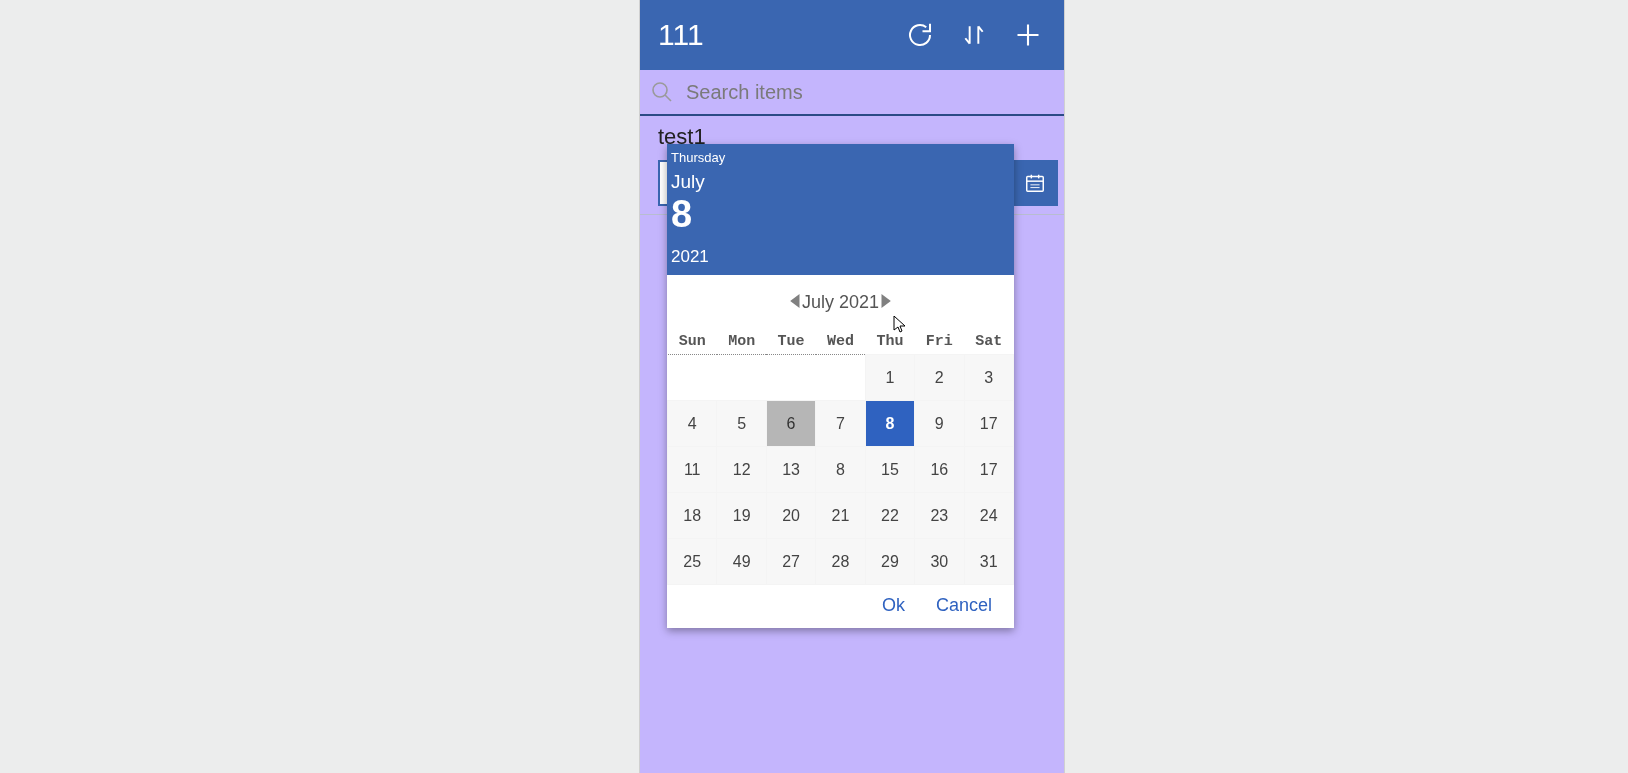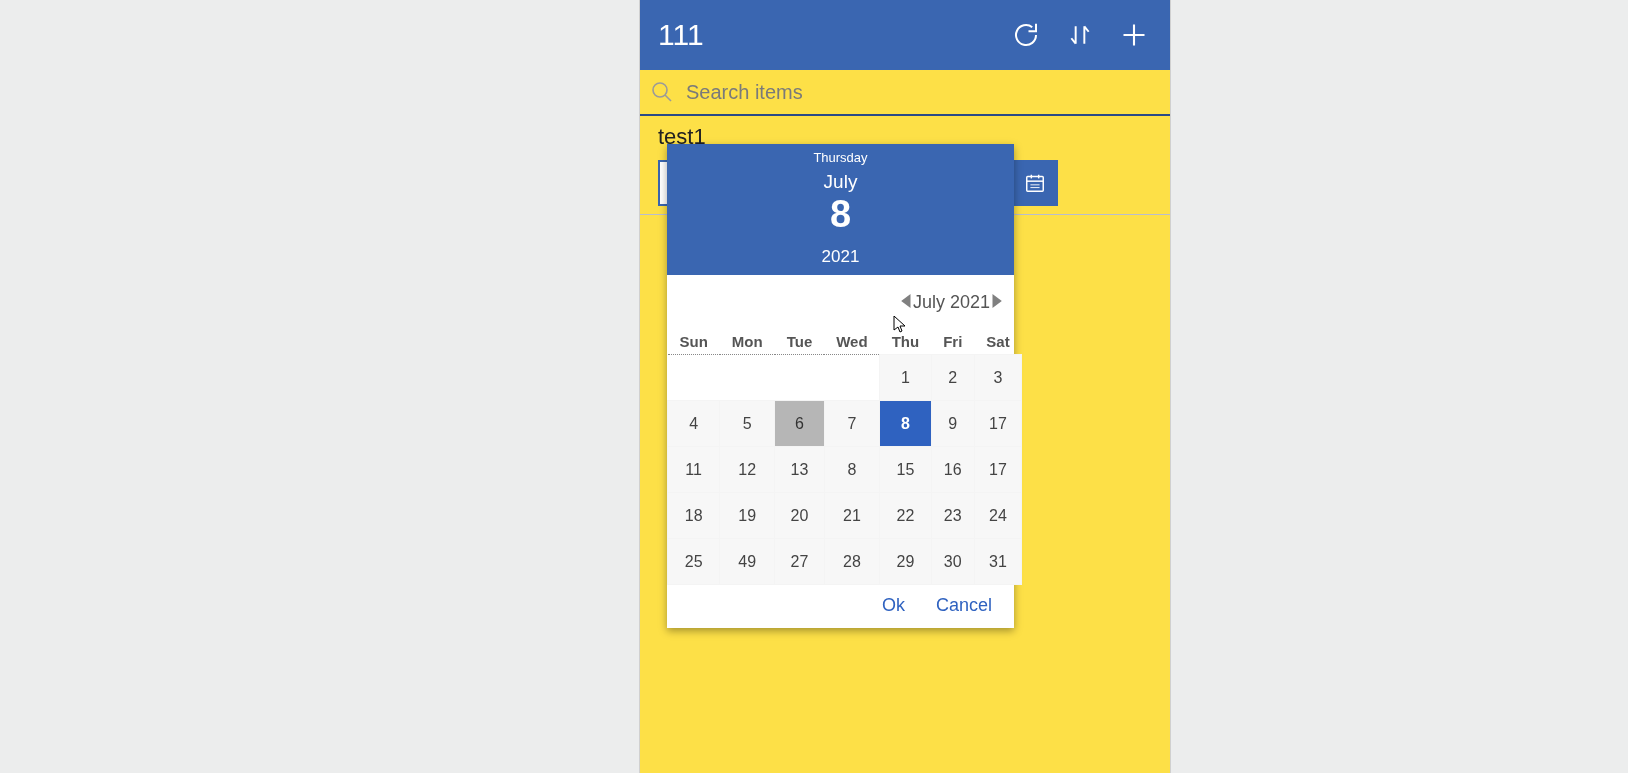--- a/index.html
+++ b/index.html
@@ -2,23 +2,23 @@
 <html><head>
 <meta charset="utf-8">
 <style>
   * { box-sizing: border-box; margin: 0; padding: 0; }
   html, body { width: 1628px; height: 773px; background: #eceded; font-family: "Segoe UI", Arial, sans-serif; overflow: hidden; }
 
   .phone {
     position: absolute;
     left: 639px;
     top: 0;
-    width: 532px;
+    width: 426px;
     height: 773px;
-    background: #fde047;
+    background: #c4b5fd;
     border-left: 1px solid #d0d0d0;
     border-right: 1px solid #d0d0d0;
   }
 
   
   .topbar {
     height: 70px;
     background: #3a66b1;
     display: flex;
     align-items: center;
@@ -90,48 +90,49 @@
     left: 27px;
     top: 144px;
     width: 347px;
     background: #fff;
     box-shadow: 0 3px 8px rgba(0,0,0,0.35);
     z-index: 50;
   }
   .picker-head {
     background: #3a66b1;
     color: #fff;
-    text-align: center;
+    text-align: left;
     padding: 6px 4px 8px 4px;
   }
   .picker-head .dow { font-size: 13px; }
   .picker-head .mon { font-size: 19px; margin-top: 6px; }
   .picker-head .dnum { font-size: 38px; font-weight: 600; line-height: 1; margin-top: 2px; }
   .picker-head .yr  { font-size: 17px; margin-top: 14px; }
 
   .picker-nav {
     height: 54px;
-    display: flex; align-items: center; justify-content: flex-end;
+    display: flex; align-items: center; justify-content: center;
     padding: 0 12px;
     color: #555;
     font-size: 18px;
   }
   .picker-nav .navbtn { cursor: pointer; color: #808080; user-select:none; }
   .picker-nav .navlbl { cursor: pointer; }
 
   .picker-grid {
     width: 100%;
     border-collapse: collapse;
   }
   .picker-grid th {
     font-size: 15px; font-weight: 700;
     color: #555;
     border-bottom: 1px dotted #888;
-    padding: 4px 12px;
+    padding: 4px 2px;
     width: 14.28%;
+    font-family: Liberation Mono, monospace;
   }
   .picker-grid td {
     text-align: center;
     font-size: 16px;
     color: #444;
     height: 46px;
     border: 1px solid #f4f4f4;
     background: #f7f7f7;
     cursor: pointer;
   }

